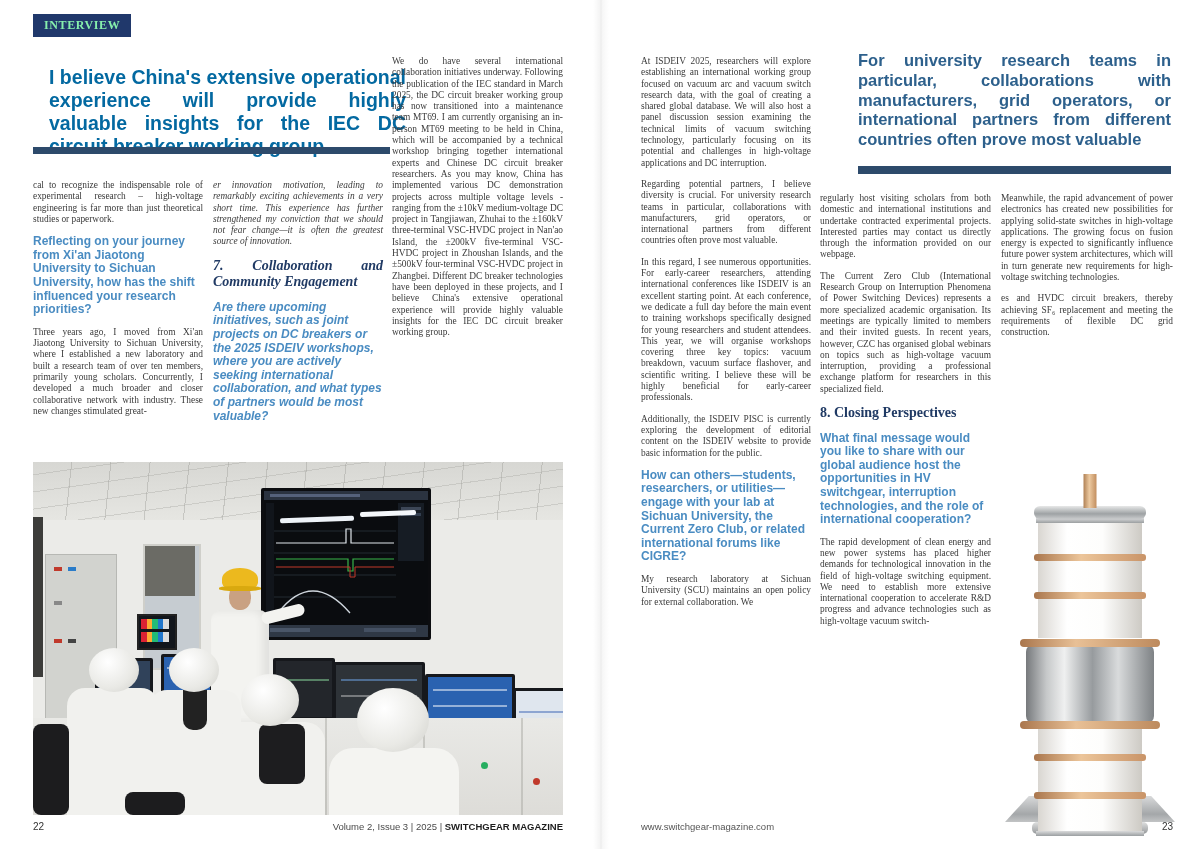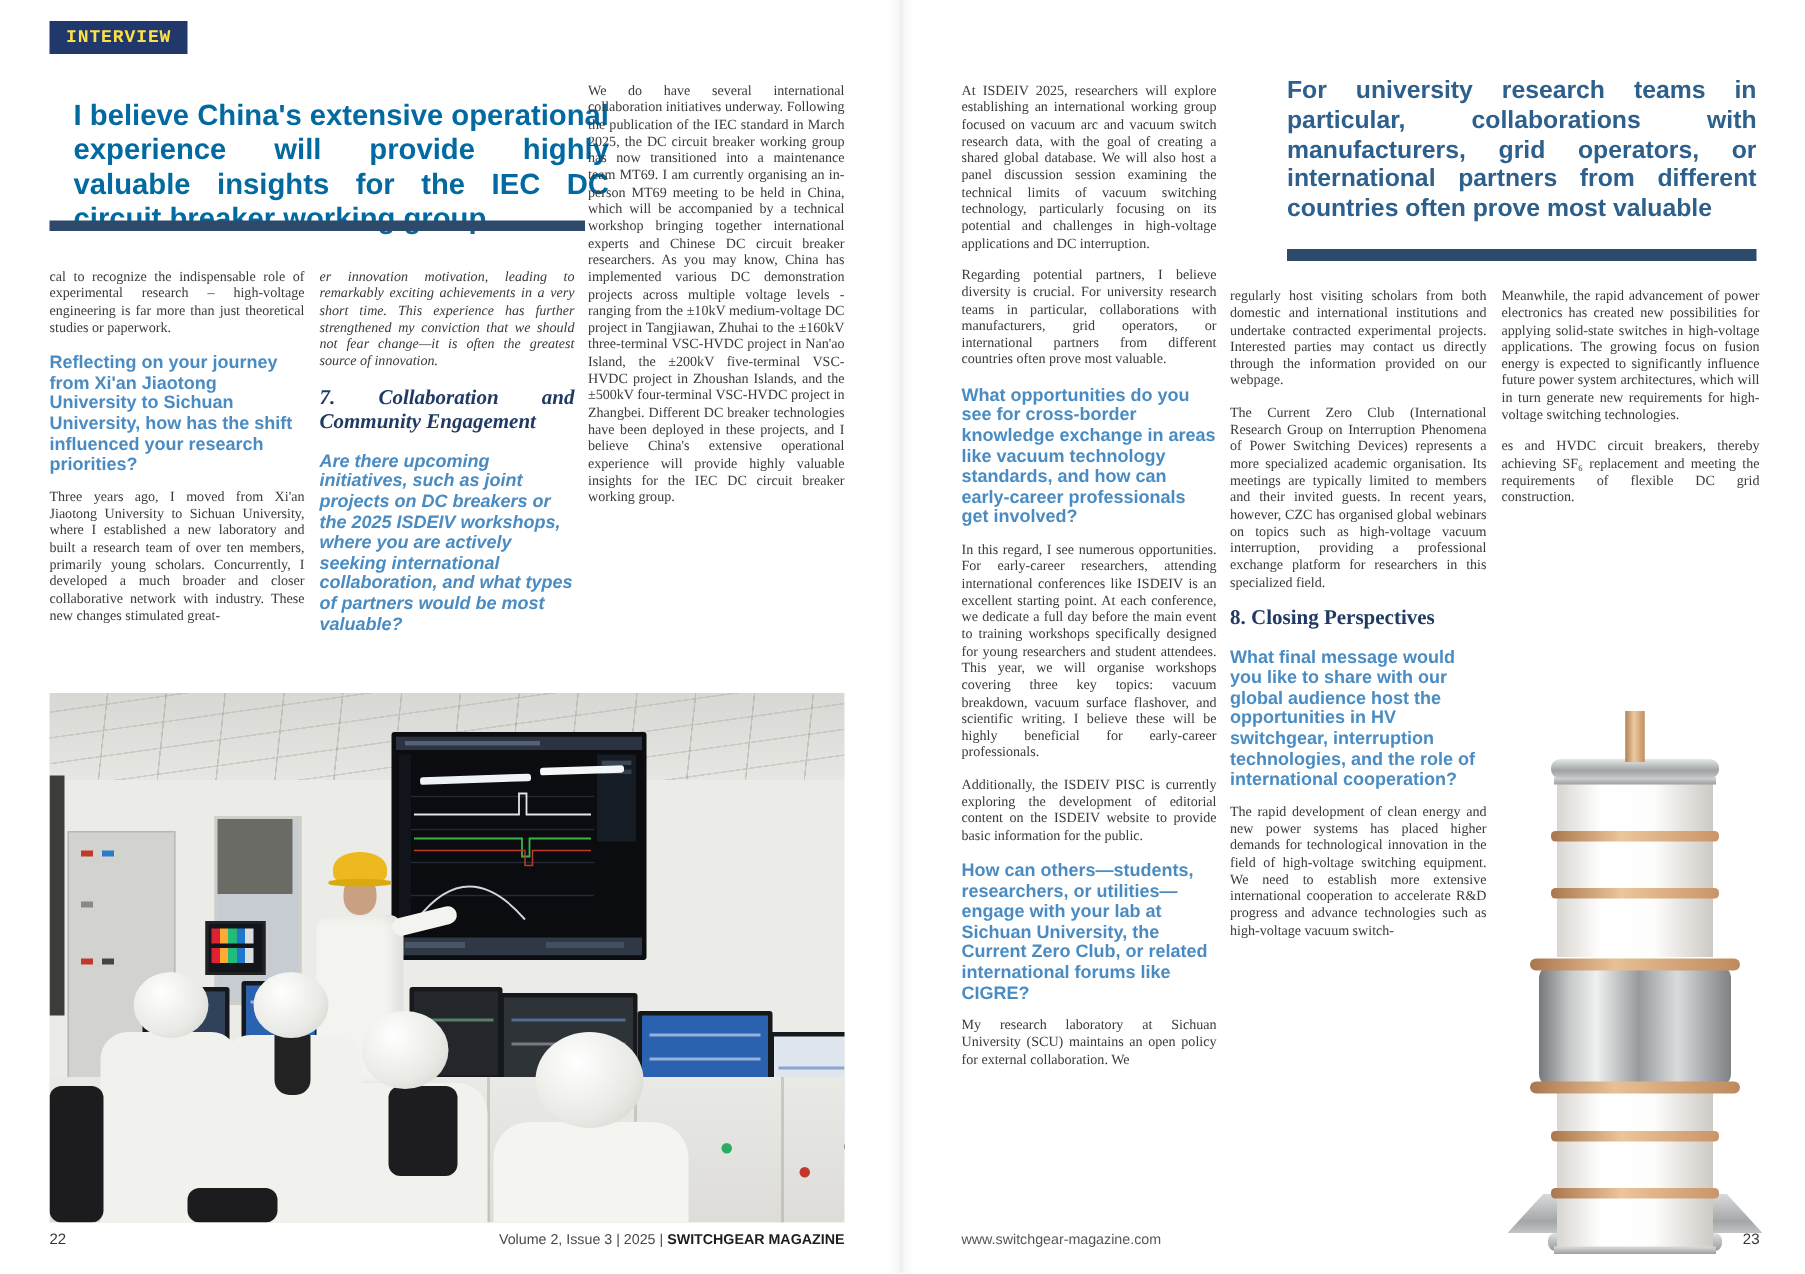--- a/index.html
+++ b/index.html
@@ -2,22 +2,22 @@
 <html><head>
 <meta charset="utf-8">
 <style>
   html,body{margin:0;padding:0;background:#ffffff;}
   .spread{position:relative;width:1203px;height:849px;background:#ffffff;overflow:hidden;
           font-family:"Liberation Serif",serif;color:#3a3a3a;}
   .fold{position:absolute;left:593px;top:0;width:16px;height:849px;
         background:linear-gradient(90deg,rgba(0,0,0,0) 0%,rgba(0,0,0,0.04) 40%,rgba(0,0,0,0.07) 50%,rgba(0,0,0,0.03) 60%,rgba(0,0,0,0) 100%);}
 
   
-  .badge{position:absolute;left:33px;top:14px;background:#20386b;color:#fde047;
-         font-family:Liberation Mono, monospace;font-weight:bold;font-size:12px;
+  .badge{position:absolute;left:33px;top:14px;background:#20386b;color:#86efac;
+         font-family:Liberation Serif, serif;font-weight:bold;font-size:12px;
          letter-spacing:.6px;padding:4px 11px;}
   .headline{position:absolute;left:33px;top:50px;width:357px;
             font-family:"Liberation Sans",sans-serif;font-weight:bold;font-size:19.5px;
             line-height:23px;color:#0369a1;text-align:justify;margin:16px;}
   .hrule{position:absolute;background:#2d4a6b;}
   .rule-left{left:33px;top:147px;width:357px;height:7px;}
   .rule-right{left:858px;top:166px;width:313px;height:8px;}
   .col{position:absolute;font-size:9.4px;line-height:11.3px;text-align:justify;}
   .col p{margin:0 0 10px 0;}
   .question{font-family:"Liberation Sans",sans-serif;font-weight:bold;font-size:12px;
@@ -242,21 +242,20 @@
     <div class="footer fp-issue"><span>Volume 2, Issue 3 | 2025 | </span><span class="mag-bold">SWITCHGEAR MAGAZINE</span></div>
   </div>
 
   <div class="fold"></div>
 
   <div>
 
     <div class="col" style="left:641px;top:56px;width:170px;">
       <p>At ISDEIV 2025, researchers will explore establishing an international working group focused on vacuum arc and vacuum switch research data, with the goal of creating a shared global database. We will also host a panel discussion session examining the technical limits of vacuum switching technology, particularly focusing on its potential and challenges in high-voltage applications and DC interruption.</p>
       <p>Regarding potential partners, I believe diversity is crucial. For university research teams in particular, collaborations with manufacturers, grid operators, or international partners from different countries often prove most valuable.</p>
-      <p class="question">What opportunities do you see for cross-border knowledge exchange in areas like vacuum technology standards, and how can early-career professionals get involved?</p>
       <p>In this regard, I see numerous opportunities. For early-career researchers, attending international conferences like ISDEIV is an excellent starting point. At each conference, we dedicate a full day before the main event to training workshops specifically designed for young researchers and student attendees. This year, we will organise workshops covering three key topics: vacuum breakdown, vacuum surface flashover, and scientific writing. I believe these will be highly beneficial for early-career professionals.</p>
       <p>Additionally, the ISDEIV PISC is currently exploring the development of editorial content on the ISDEIV website to provide basic information for the public.</p>
       <p class="question">How can others—students, researchers, or utilities—engage with your lab at Sichuan University, the Current Zero Club, or related international forums like CIGRE?</p>
       <p>My research laboratory at Sichuan University (SCU) maintains an open policy for external collaboration. We</p>
     </div>
 
     <p class="pullquote">For university research teams in particular, collaborations with manufacturers, grid operators, or international partners from different countries often prove most valuable</p>
     <div class="hrule rule-right"></div>
 
     <div class="col" style="left:820px;top:193px;width:171px;">

